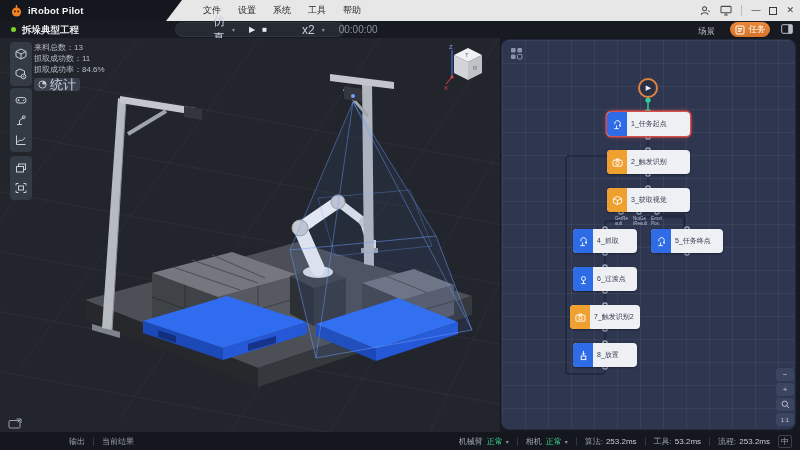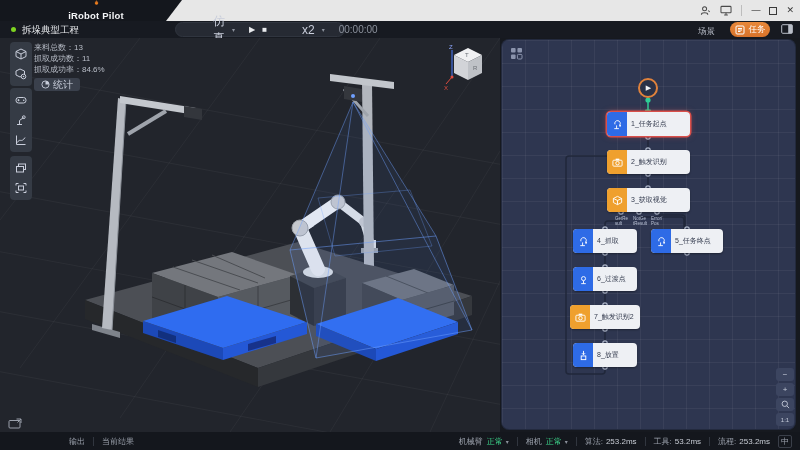--- a/index.html
+++ b/index.html
@@ -3,33 +3,33 @@
 <meta charset="utf-8">
 <style>
   * { margin:0; padding:0; box-sizing:border-box; }
   html,body { width:800px; height:450px; overflow:hidden; background:#16191f;
               font-family:"Liberation Sans", sans-serif; }
   #app { position:relative; width:800px; height:450px; background:#16191f; }
 
   
   #titlebar { position:absolute; left:0; top:0; width:800px; height:21px; background:#e7e7e7; }
   #titlebar-wedge { position:absolute; left:0; top:0; width:182px; height:21px; background:#14171d;
-                    clip-path:polygon(0 0,182px 0,166px 21px,0 21px); display:flex; align-items:center; padding-left:10px; gap:5px;flex-direction:column; }
+                    clip-path:polygon(0 0,182px 0,166px 21px,0 21px); display:flex; align-items:center; padding-left:10px; gap:5px; }
   #app-name { color:#f2f3f5; font-size:9.5px; font-weight:bold; letter-spacing:.2px; }
   .menu-item { display:inline-block; color:#2e2e2e; font-size:9px; margin-right:17px; cursor:default; }
   #menubar { position:absolute; left:203px; top:0; height:21px; display:flex; align-items:center; }
   #win-icons { position:absolute; right:6px; top:0; height:21px; display:flex; align-items:center; gap:9px; }
   .winbtn { color:#3a3a3a; font-size:9px; line-height:21px; }
   #max-btn { width:8px; height:8px; border:1px solid #3a3a3a; display:inline-block; }
   #win-sep { width:1px; height:11px; background:#bdbdbd; }
 
   
   #toolbar { position:absolute; left:0; top:21px; width:800px; height:17px; background:#171a21; }
   #proj-dot { position:absolute; left:11px; top:6px; width:5px; height:5px; border-radius:50%; background:#7ed321; }
-  #proj-name { position:absolute; left:22px; top:3px; color:#e9ebee; font-size:9.5px; font-weight:normal; }
+  #proj-name { position:absolute; left:22px; top:3px; color:#e9ebee; font-size:9.5px; font-weight:bold; }
   #play-pill { position:absolute; left:175px; top:1px; width:170px; height:15px; background:#262a33; border:1px solid #30353f;
                border-radius:8px; display:flex; align-items:center; padding:0 9px; gap:7px; }
   .pill-txt { color:#c9cedb; font-size:12px;margin-left:28px; }
   .caret { color:#8b919c; font-size:6px; }
   .pill-sep { width:1px; height:9px; background:#3a3f4a; }
   .pill-btn { color:#e9ebee; font-size:8px; line-height:13px; }
   #timer { color:#8b919c; font-size:10px; }
   #scene-btn { position:absolute; left:698px; top:1px; height:15px; display:flex; align-items:center; gap:4px; color:#b9bec8; font-size:8.5px;flex-direction:column; }
   #task-btn { position:absolute; left:730px; top:1px; width:40px; height:15px; background:linear-gradient(#e8883a,#d8732a);
               border-radius:8px; display:flex; align-items:center; justify-content:center; gap:4px; color:#fff; font-size:8.5px; }
@@ -39,21 +39,21 @@
   #viewport { position:absolute; left:0; top:38px; width:500px; height:394px; background:#22252c; overflow:hidden; }
   #scene-svg { position:absolute; left:0; top:0; }
 
   
   .toolgroup { position:absolute; left:10px; width:22px; background:#353b45; border-radius:4px; padding:2px 0; }
   .toolbtn { width:22px; height:20px; display:flex; align-items:center; justify-content:center; }
   
   #stats { position:absolute; left:34px; top:4px; }
   .stat-line { color:#b9bec8; font-size:8px; height:10px; margin-bottom:1px; white-space:nowrap; }
   #stats-btn { margin-top:4px; width:46px; height:13px; background:#3a404c; border-radius:3px;
-               display:flex; align-items:center; justify-content:center; gap:3px; color:#c9cedb; font-size:10px; }
+               display:flex; align-items:center; justify-content:center; gap:3px; color:#c9cedb; font-size:13px; }
   
   #navcube { position:absolute; left:443px; top:4px; }
   
   #output-corner { position:absolute; left:8px; top:380px; }
 
   
   #flow-panel { position:absolute; left:502px; top:40px; width:293px; height:389px; background:#2e3650; border-radius:7px; overflow:hidden;
     background-image:linear-gradient(rgba(255,255,255,.05) 1px, transparent 1px),
                      linear-gradient(90deg, rgba(255,255,255,.05) 1px, transparent 1px);
     background-size:23px 23px; box-shadow:0 0 0 1px #232a3e; }
@@ -98,20 +98,27 @@
 
   <div id="titlebar">
     <div id="titlebar-wedge">
       <svg width="13" height="13" viewBox="0 0 13 13">
         <rect x="5.8" y="1" width="1.4" height="3" fill="#f5821f"></rect>
         <circle cx="6.5" cy="8" r="4.6" fill="#f5821f"></circle>
         <circle cx="4.8" cy="7.4" r="0.9" fill="#14171d"></circle>
         <circle cx="8.2" cy="7.4" r="0.9" fill="#14171d"></circle>
       </svg>
       <span id="app-name">iRobot Pilot</span>
+    </div>
+    <div id="menubar">
+      <span class="menu-item">文件</span>
+      <span class="menu-item">设置</span>
+      <span class="menu-item">系统</span>
+      <span class="menu-item">工具</span>
+      <span class="menu-item">帮助</span>
     </div>
     <div id="win-icons">
       <svg width="11" height="11" viewBox="0 0 12 12">
         <circle cx="5" cy="4" r="2.2" fill="none" stroke="#4a4a4a" stroke-width="1.1"></circle>
         <path d="M1.5 10.5 C1.5 7.8 8.5 7.8 8.5 10.5" fill="none" stroke="#4a4a4a" stroke-width="1.1"></path>
         <path d="M9 6 l1.5 1.5" stroke="#4a4a4a" stroke-width="1.1"></path>
       </svg>
       <svg width="12" height="11" viewBox="0 0 13 12">
         <rect x="1" y="1.5" width="11" height="7" rx="1" fill="none" stroke="#4a4a4a" stroke-width="1.1"></rect>
         <path d="M4.5 11 h4 M6.5 8.5 V11" stroke="#4a4a4a" stroke-width="1.1"></path>

